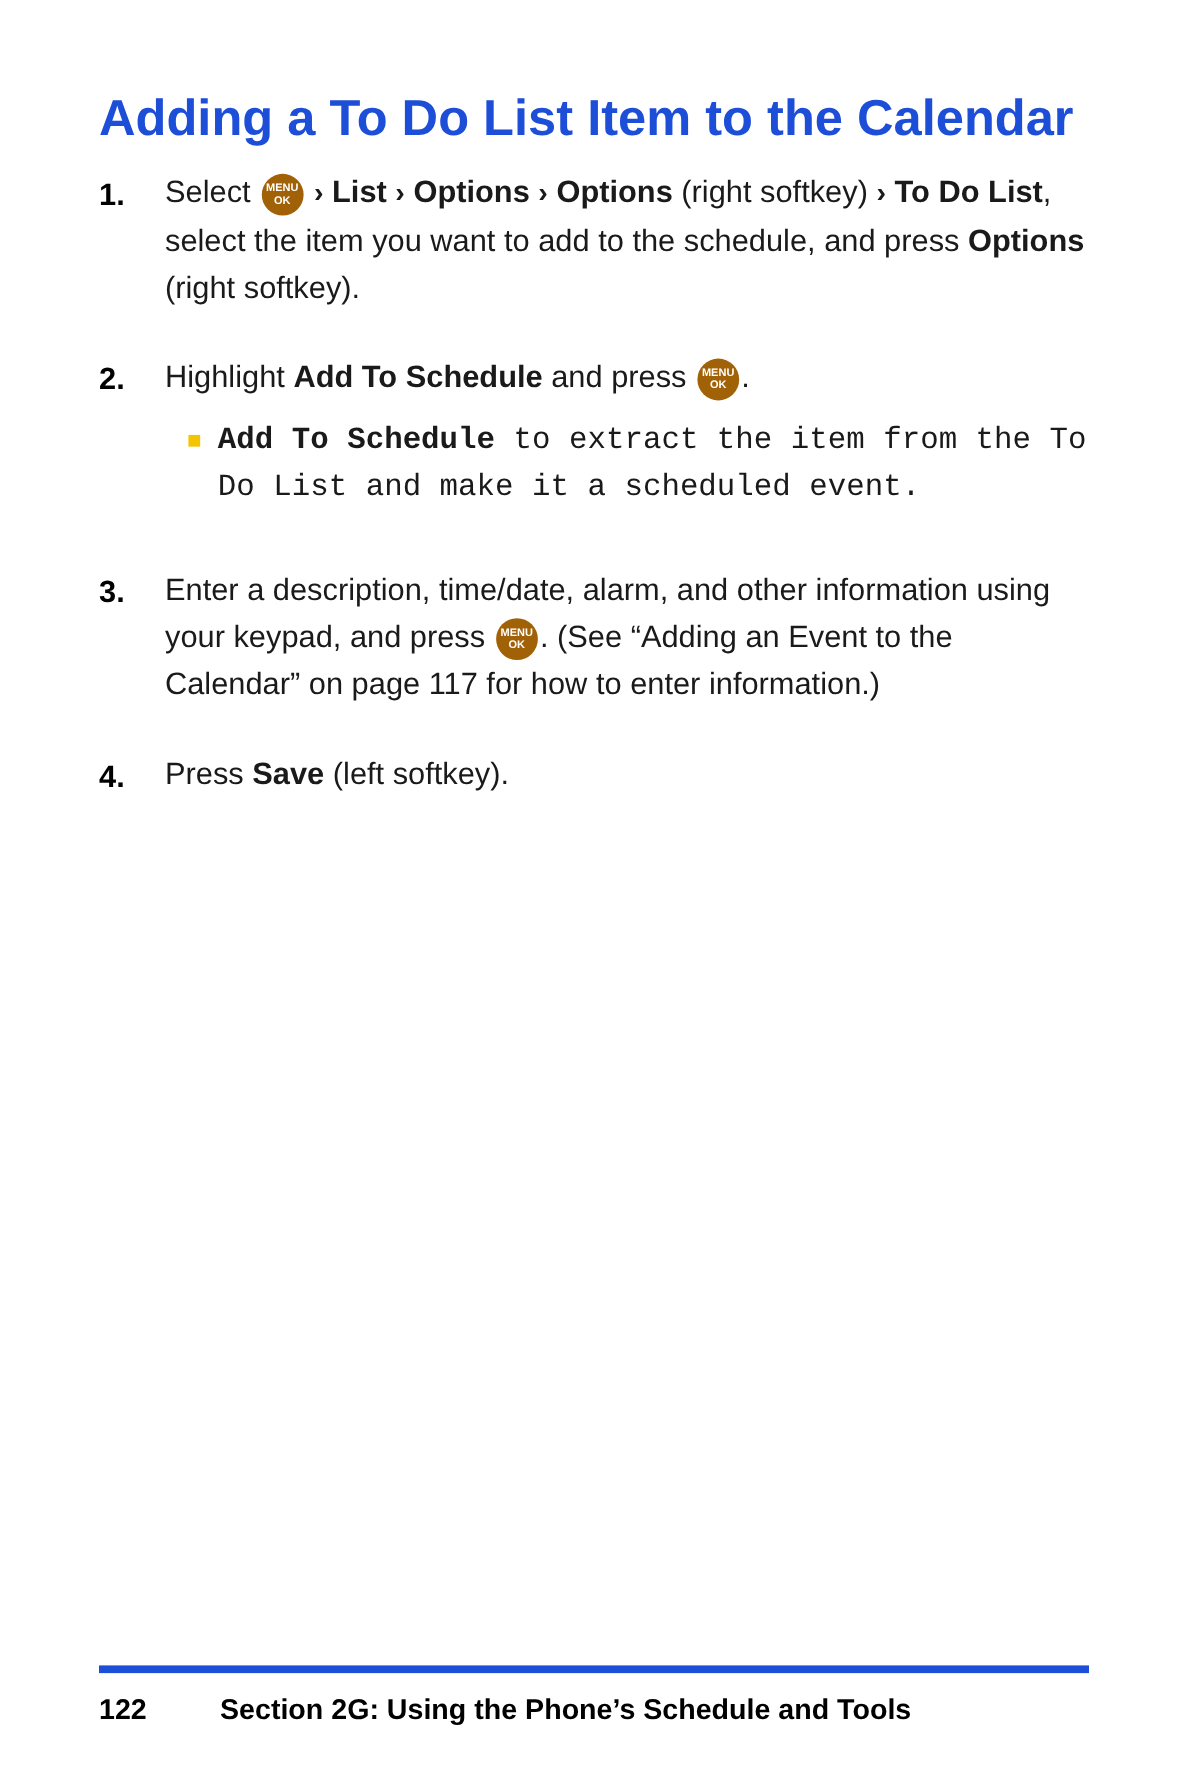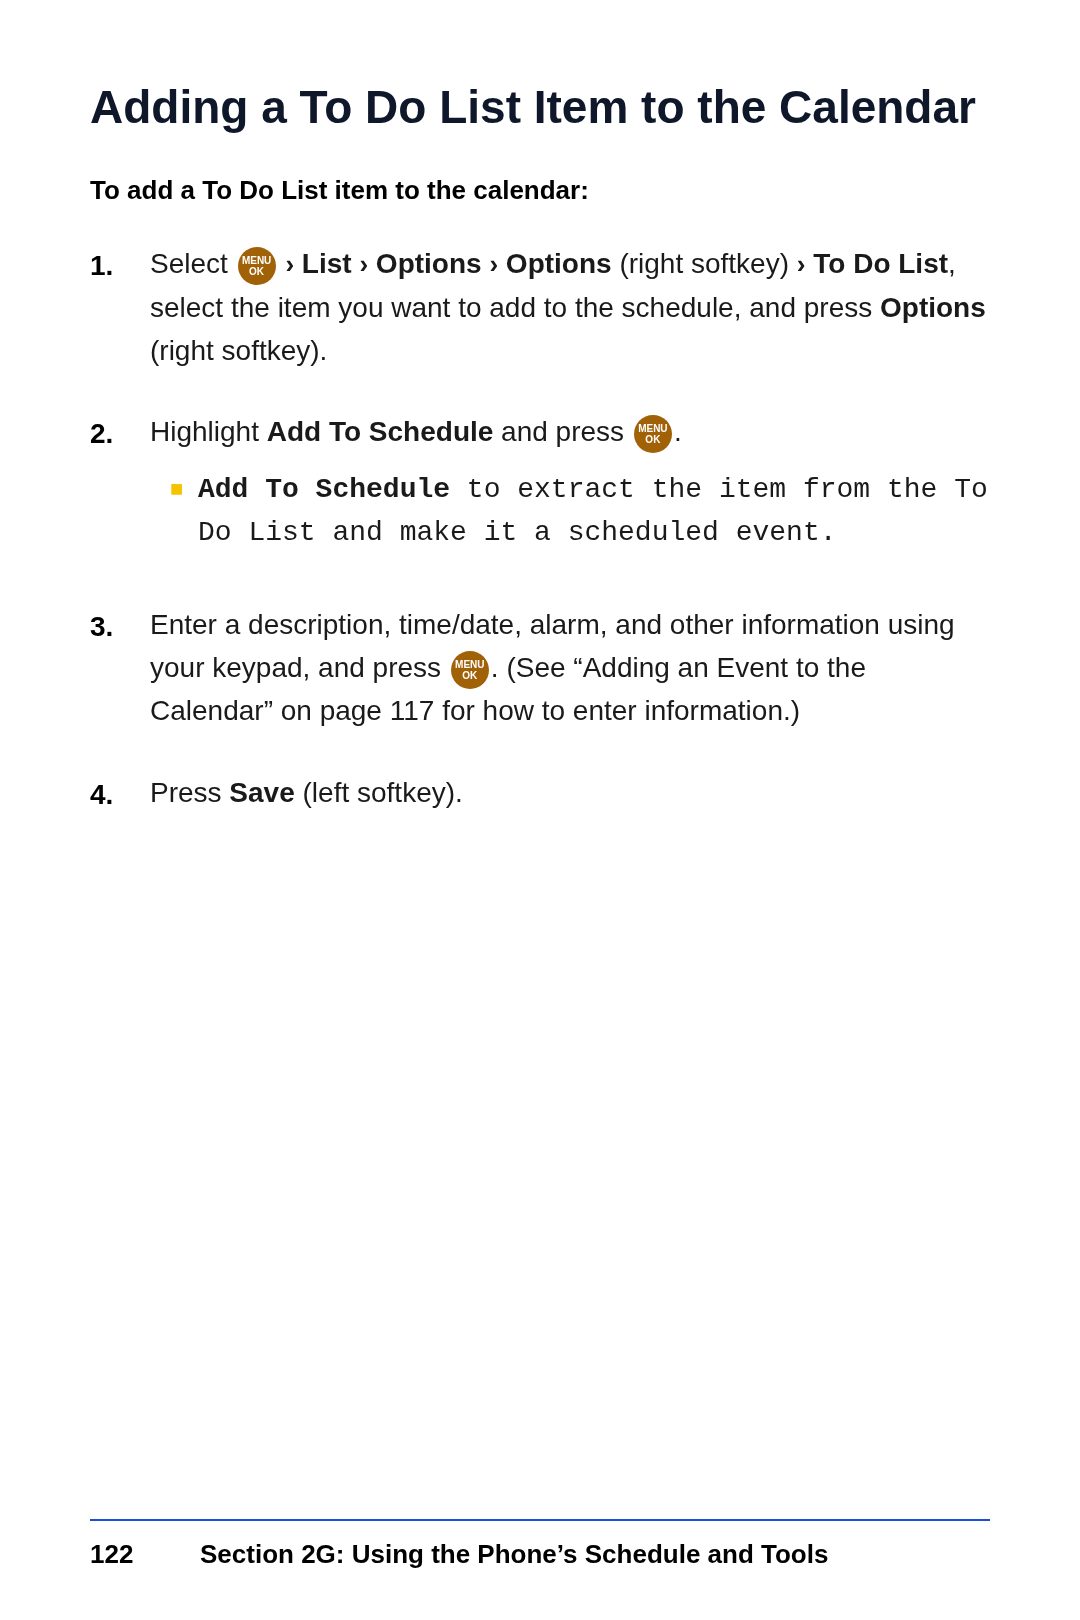--- a/index.html
+++ b/index.html
@@ -20,23 +20,23 @@
 
     .page-container {
       padding: 80px 90px 80px 90px;
       max-width: 1080px;
     }
 
     .page-title {
       font-size: 46px;
       font-weight: bold;
       font-family: Arial, Helvetica, sans-serif;
-      margin-bottom: 40px;
+      margin-bottom: 18px;
       line-height: 1.2;
-      color: #0f172a;
+      color: #1d4ed8;
     }
 
     .section-intro {
       font-size: 26px;
       font-weight: bold;
       font-family: Arial, Helvetica, sans-serif;
       margin-bottom: 36px;
       color: #000000;
     }
 
@@ -128,21 +128,21 @@
       line-height: 1.55;
     }
 
     .footer {
       position: absolute;
       bottom: 50px;
       left: 90px;
       right: 90px;
       display: flex;
       align-items: center;
-      border-top: 2px solid #1d4ed8;
+      border-top: 7px solid #1d4ed8;
       padding-top: 18px;
     }
 
     .footer-page-number {
       font-size: 26px;
       font-weight: bold;
       font-family: Arial, Helvetica, sans-serif;
       color: #000000;
       min-width: 80px;
     }
@@ -160,21 +160,20 @@
       font-size: 26px;
     }
   </style>
 </head>
 <body>
 
 <div class="page-container">
 
   <h1 class="page-title">Adding a To Do List Item to the Calendar</h1>
 
-  <p class="section-intro">To add a To Do List item to the calendar:</p>
 
   <ol class="steps-list">
 
     <li class="step-item">
       <span class="step-number">1.</span>
       <div class="step-content">
         Select&nbsp;<span class="menu-icon">
             <span class="menu-icon-text">MENU<br>OK</span>
           </span>&nbsp;<span class="arrow-separator">›</span>&nbsp;<span class="bold">List</span> <span class="arrow-separator">›</span> <span class="bold">Options</span> <span class="arrow-separator">›</span> <span class="bold">Options</span> (right softkey) <span class="arrow-separator">›</span>
         <span class="bold">To Do List</span>, select the item you want to add to the schedule, and press <span class="bold">Options</span> (right softkey).

